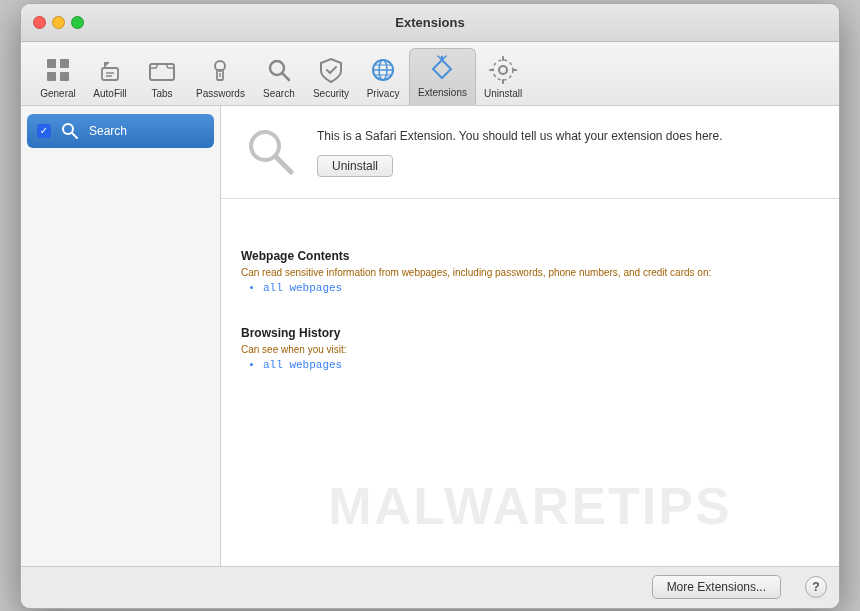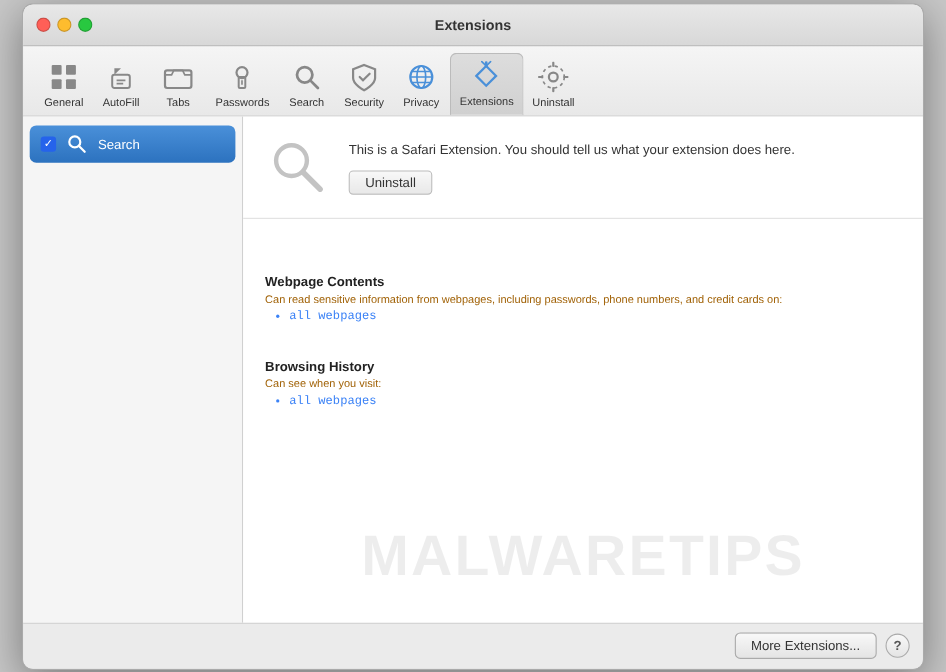--- a/index.html
+++ b/index.html
@@ -223,21 +223,21 @@
       color: #3b82f6;
       font-family: Liberation Mono, monospace;
     }
     .footer {
       background: #ebebeb;
       border-top: 1px solid #ccc;
       display: flex;
       justify-content: flex-end;
       align-items: center;
       padding: 8px 12px;
-      gap: 8px;
+      gap: 24px;
       height: 42px;
     }
     .more-extensions-btn {
       padding: 4px 14px;
       background: linear-gradient(to bottom, #f8f8f8, #e4e4e4);
       border: 1px solid #aaa;
       border-radius: 5px;
       font-size: 12px;
       color: #333;
       cursor: pointer;

